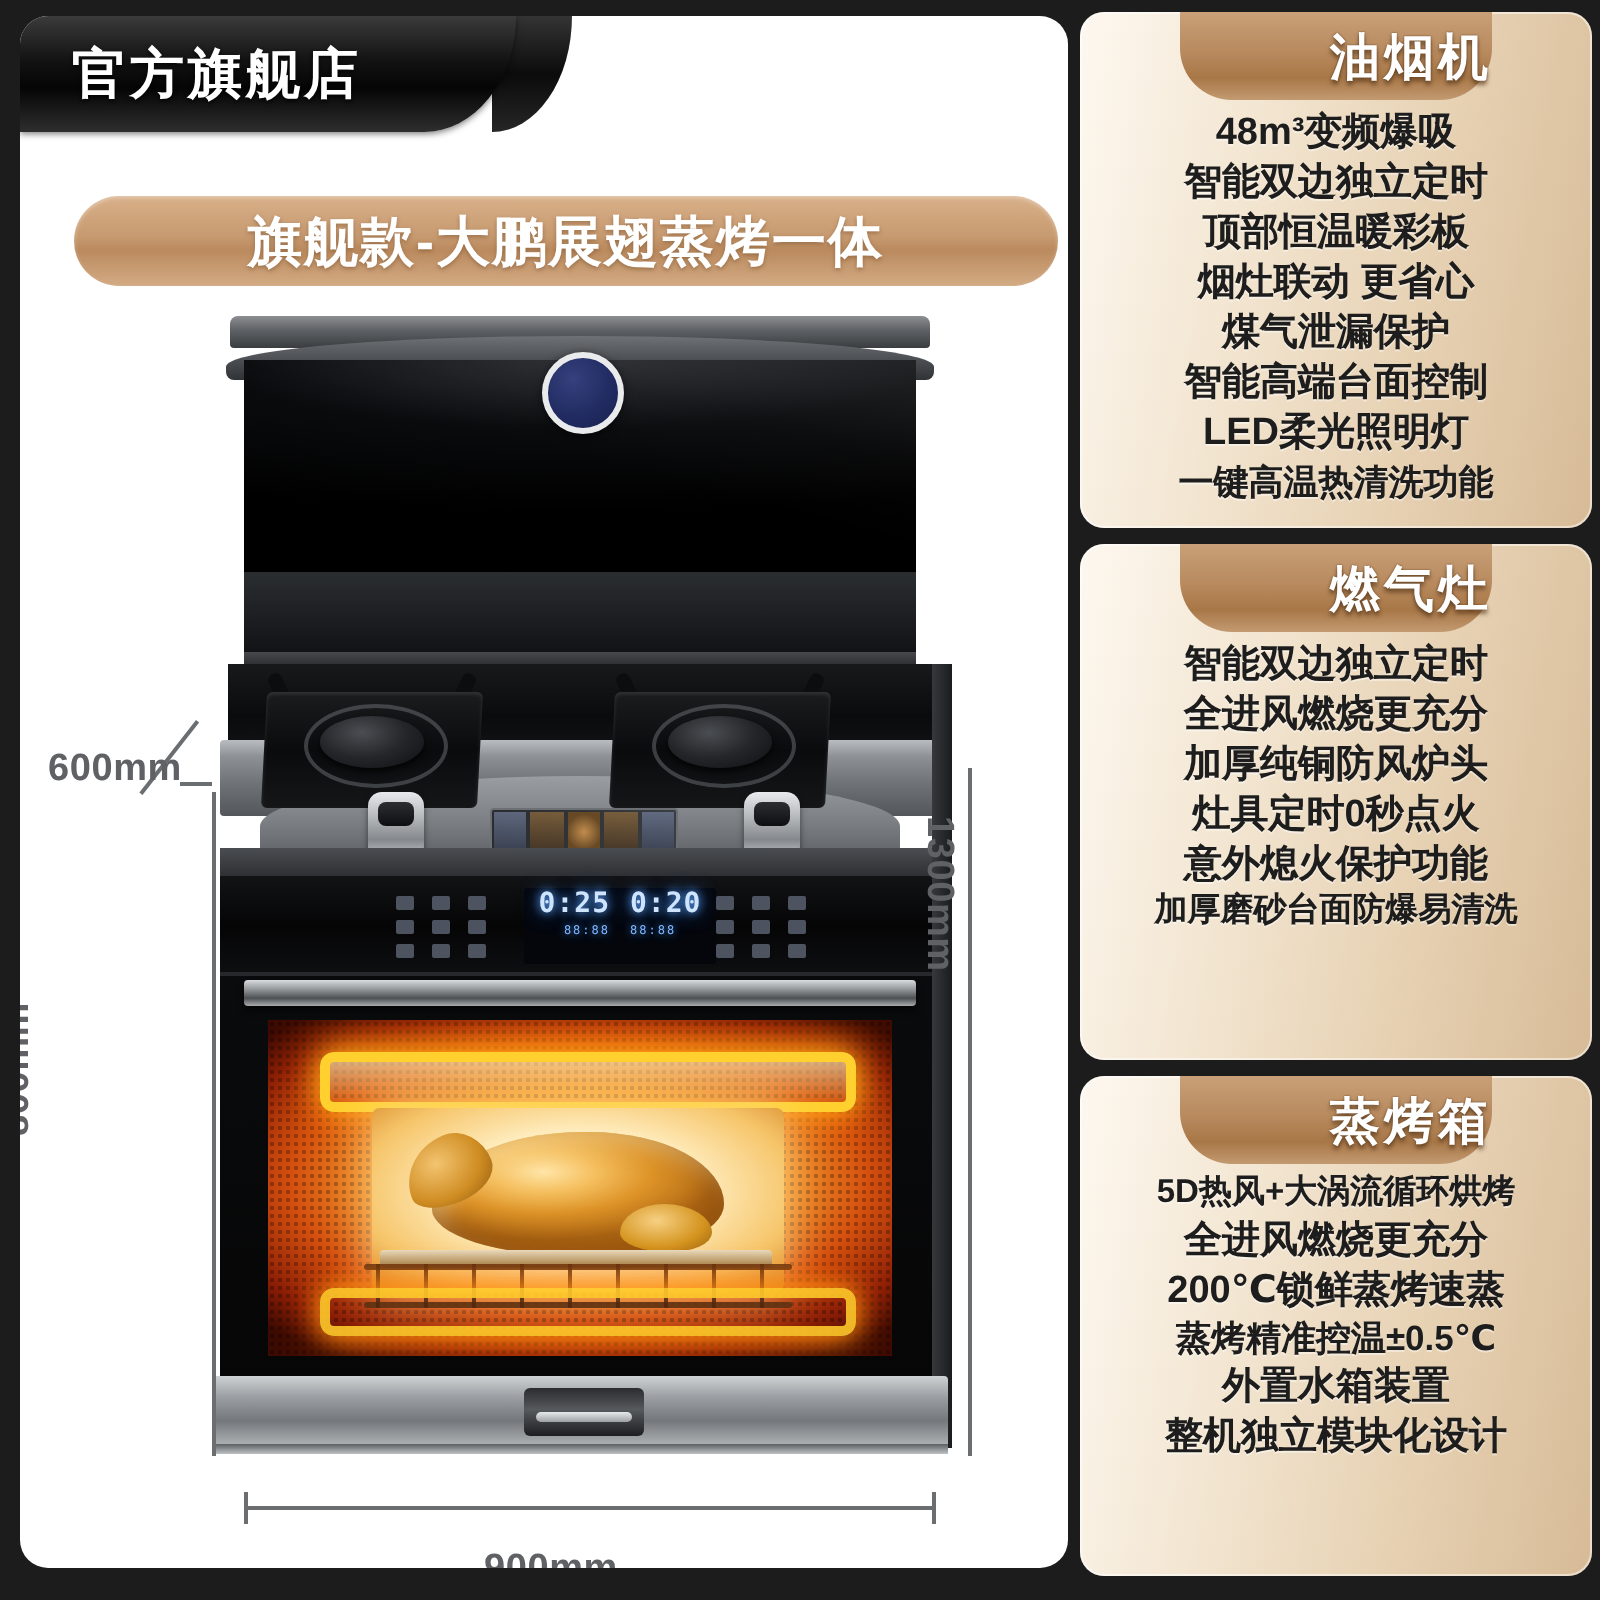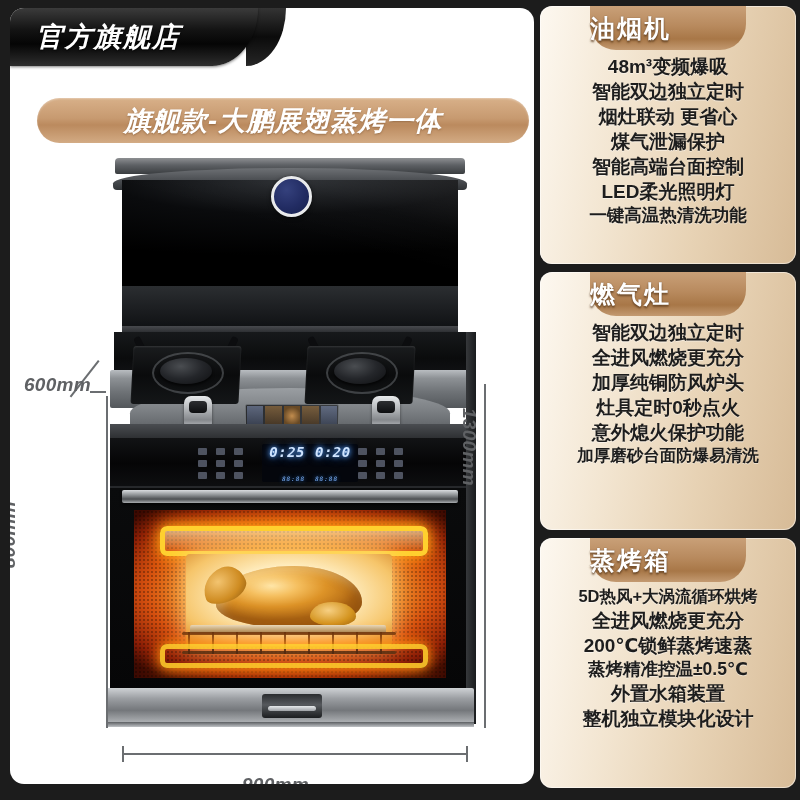--- a/index.html
+++ b/index.html
@@ -6,21 +6,21 @@
   body{
     width:800px;height:800px;overflow:hidden;
     background:#1c1c1c;
     font-family:"Liberation Sans","DejaVu Sans",sans-serif;
   }
   .page{position:relative;width:800px;height:800px;}
 
   
   .left-card{
     position:absolute;left:10px;top:8px;width:524px;height:776px;
-    background:#ffffff;border-radius:14px;overflow:hidden;font-style:italic;
+    background:#ffffff;border-radius:14px;overflow:hidden;
   }
 
   
   .store-banner{
     position:absolute;left:0px;top:0px;width:248px;height:58px;
     background:linear-gradient(180deg,#3b3b3b 0%,#131313 38%,#050505 62%,#2e2e2e 100%);
     border-bottom-right-radius:46px 58px;
     border-top-left-radius:12px;
     display:flex;align-items:center;
     z-index:6;
@@ -164,21 +164,21 @@
     background:linear-gradient(180deg,#121315 0%,#050506 50%,#0e0f11 100%);
   }
   .ctrl-keys{position:absolute;top:10px;display:flex;gap:9px;}
   .ctrl-keys.left{left:88px;}
   .ctrl-keys.right{left:248px;}
   .ctrl-col{display:flex;flex-direction:column;gap:5px;}
   .ctrl-dot{width:9px;height:7px;background:#5a6070;border-radius:1px;opacity:.85;}
   .led{
     position:absolute;left:152px;top:6px;width:96px;height:38px;
     background:#04060c;border-radius:2px;
-    display:flex;flex-direction:column;align-items:center;justify-content:space-between;
+    display:flex;flex-direction:column;align-items:center;justify-content:flex-start;
   }
   .led-row{display:flex;gap:10px;align-items:baseline;}
   .led-num{
     color:#cfe4ff;font-size:14px;font-weight:bold;font-family:"DejaVu Sans Mono",monospace;
     text-shadow:0 0 5px #5fa8ff,0 0 10px #2d6fd4;letter-spacing:.5px;
   }
   .led-sub{display:flex;gap:10px;margin-top:2px;}
   .led-small{
     color:#7fb4ff;font-size:6px;font-family:"DejaVu Sans Mono",monospace;
     text-shadow:0 0 4px #3d8ae0;letter-spacing:1px;
@@ -307,21 +307,21 @@
     box-shadow:inset 0 0 0 1px rgba(255,255,255,.5);
     overflow:hidden;
   }
   .panel.p1{height:258px;margin-bottom:8px;}
   .panel.p2{height:258px;margin-bottom:8px;}
   .panel.p3{height:250px;}
   .panel-head{
     position:relative;margin:0 auto;width:156px;height:44px;
     background:linear-gradient(180deg,#c9a078 0%,#b88a5e 45%,#a87747 75%,#c39a71 100%);
     border-radius:0 0 26px 26px;
-    display:flex;align-items:center;justify-content:flex-start;
+    display:flex;align-items:center;justify-content:flex-end;
   }
   .panel-head .ht{
     color:#ffffff;font-size:25px;font-weight:bold;letter-spacing:2px;
     text-shadow:0 2px 2px rgba(90,58,28,.75),0 0 1px rgba(90,58,28,.9);
   }
   .panel-body{
     padding:4px 4px 0;
     display:flex;flex-direction:column;align-items:center;justify-content:flex-start;
   }
   .feat{
@@ -489,20 +489,21 @@
 
   <div class="panels">
 
     <div class="panel p1">
       <div class="panel-head">
         <span class="ht">油烟机</span>
       </div>
       <div class="panel-body">
         <div class="feat">48m³变频爆吸</div>
         <div class="feat">智能双边独立定时</div>
+        <div class="feat">顶部恒温暖彩板</div>
         <div class="feat">烟灶联动 更省心</div>
         <div class="feat">煤气泄漏保护</div>
         <div class="feat">智能高端台面控制</div>
         <div class="feat">LED柔光照明灯</div>
         <div class="feat tight">一键高温热清洗功能</div>
       </div>
     </div>
 
     <div class="panel p2">
       <div class="panel-head">

